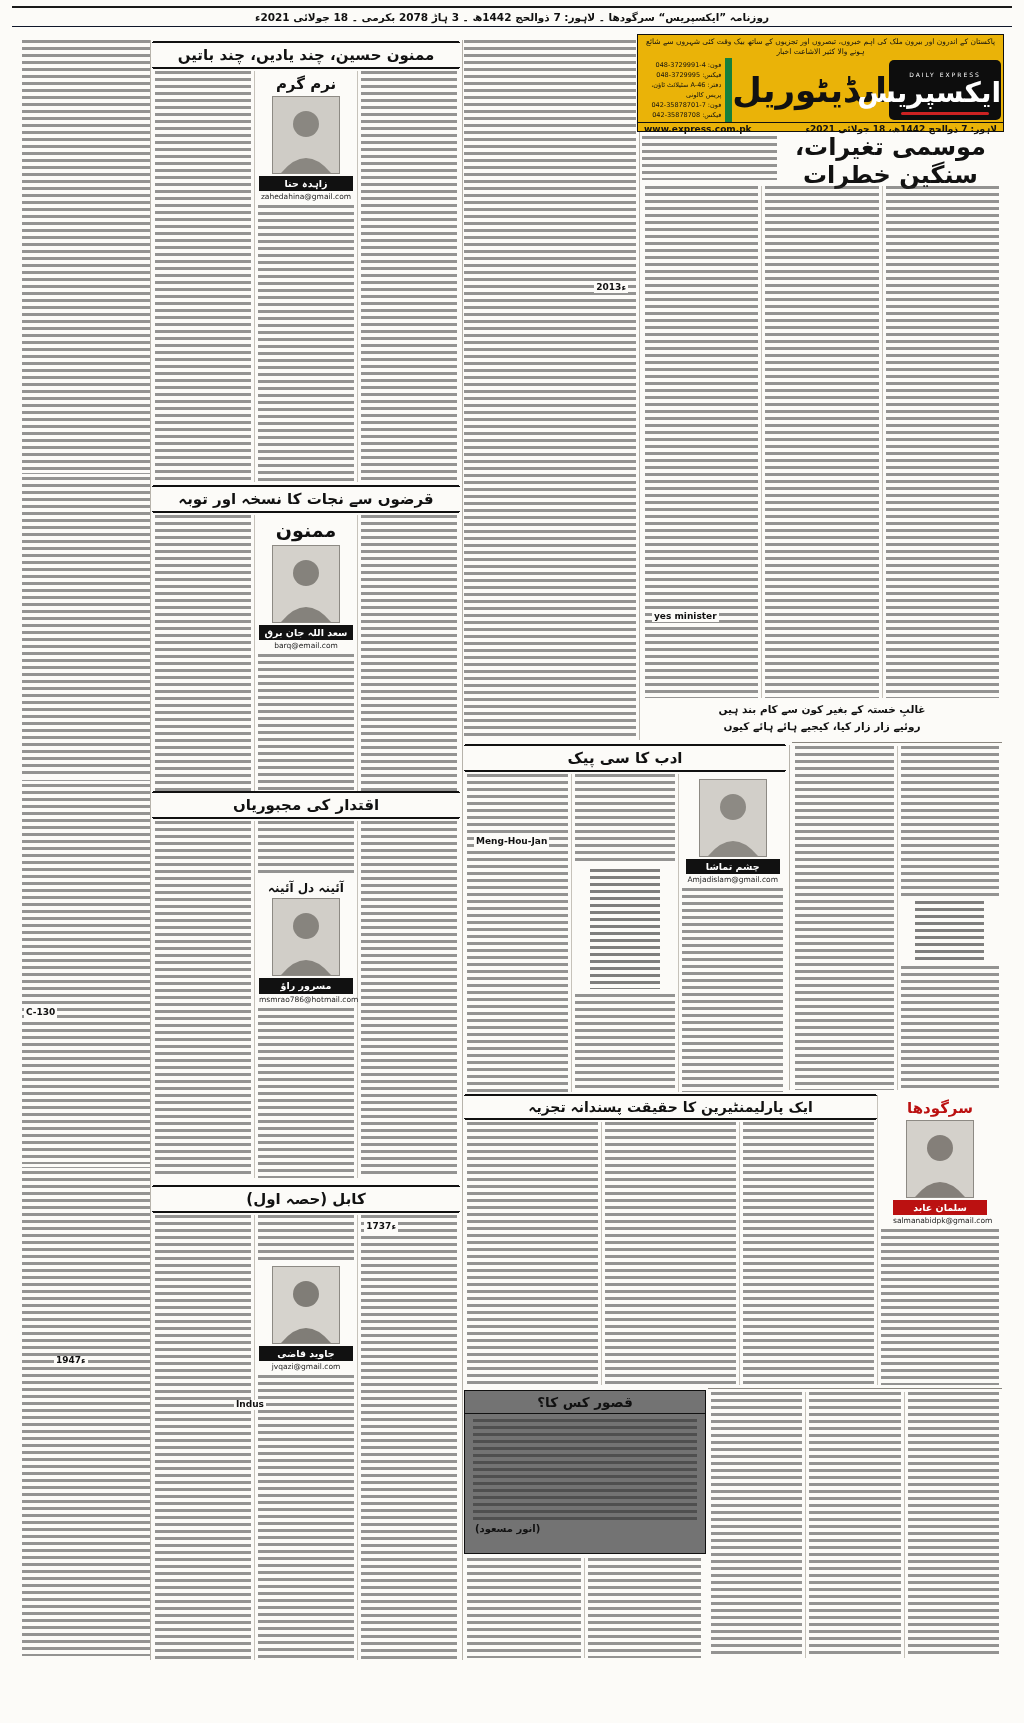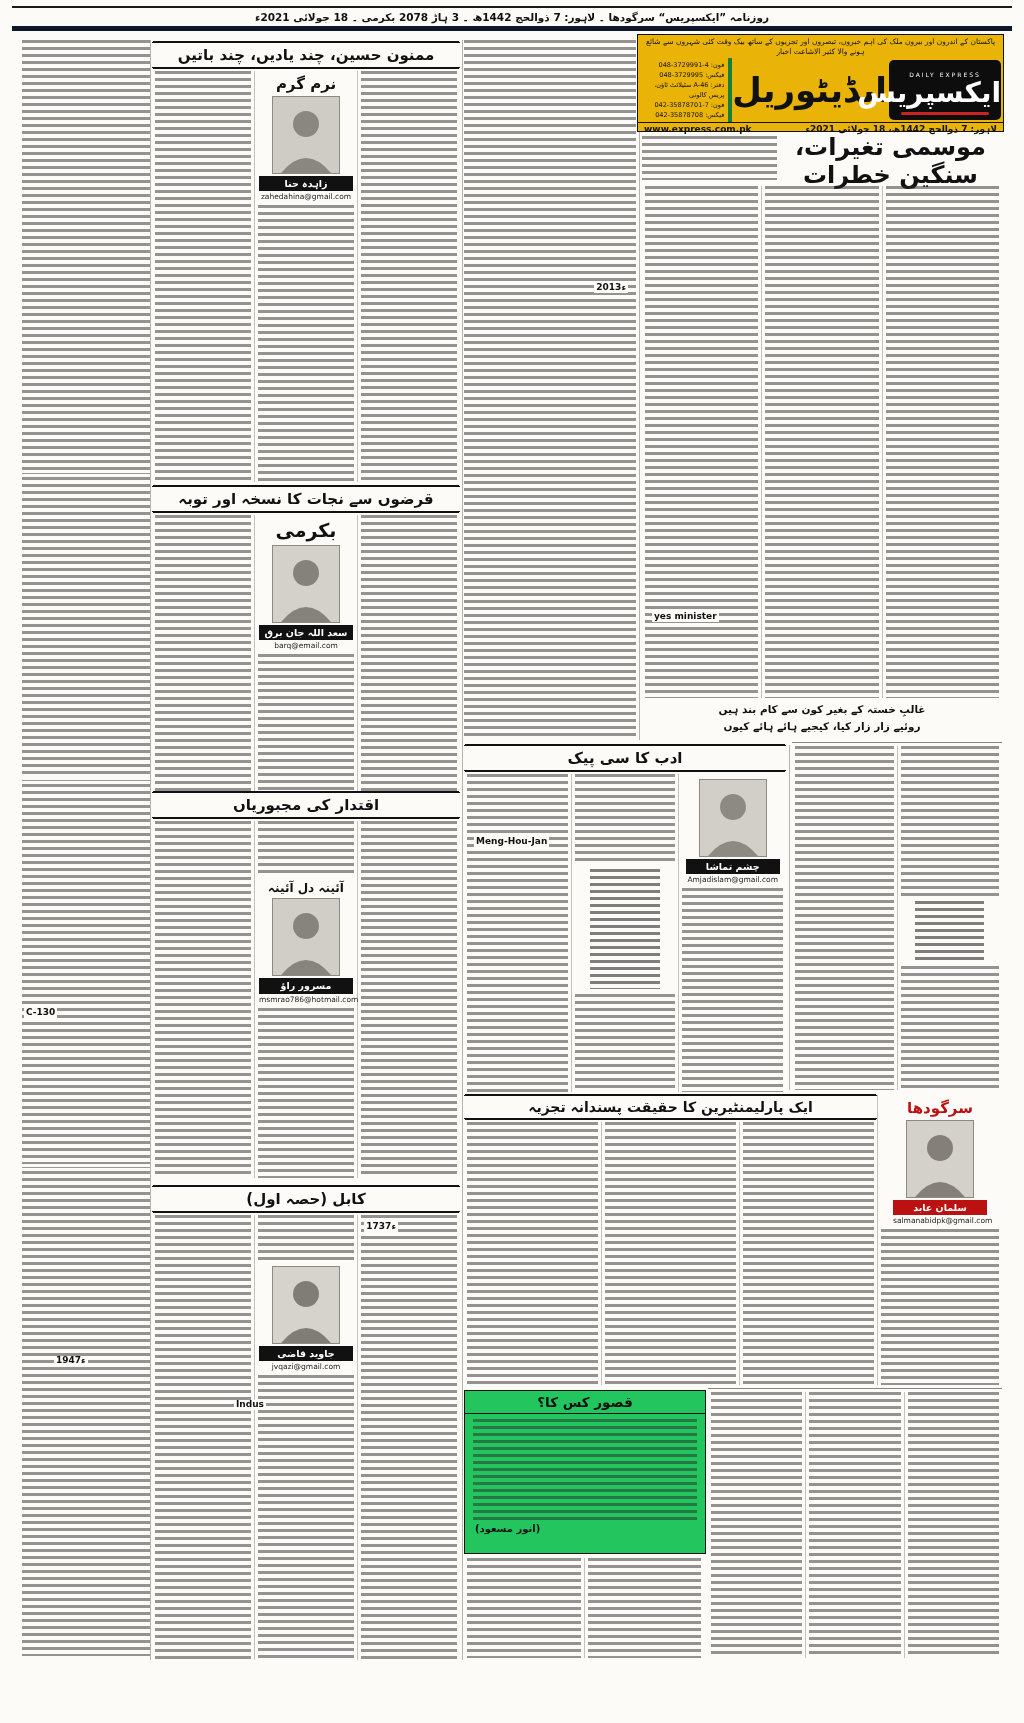--- a/index.html
+++ b/index.html
@@ -1,20 +1,20 @@
 <!DOCTYPE html>
 <html lang="ur" dir="rtl"><head>
 <meta charset="utf-8">
 <style>
   html,body{margin:0;padding:0;background:#e8e6e1;}
   .page{position:relative;width:1024px;height:1723px;margin:0 auto;background:#fcfbf8;
         font-family:"DejaVu Sans",sans-serif;direction:rtl;overflow:hidden;color:#111;}
   
   .topline{position:absolute;left:12px;right:12px;top:6px;border-top:2px solid #1a1a1a;
-           border-bottom:5px solid #0f172a;text-align:center;font-size:10.5px;font-weight:bold;
+           border-bottom:1px solid #0f172a;text-align:center;font-size:10.5px;font-weight:bold;
            padding:3px 0;}
   
   .vrule{position:absolute;width:1px;background:#b7b3ab;}
   .hrule{position:absolute;height:1px;background:#8a867f;}
   
   .sim{background-image:repeating-linear-gradient(to bottom,#2b2b2b 0px,#2b2b2b 3px,
        transparent 3px,transparent 7px);opacity:.5;}
   .sim-poem{width:70%;margin:5px auto;opacity:.6;}
   .hdiv{height:1px;background:#999;margin:3px 0;}
   .tok{position:absolute;font-size:9px;font-weight:bold;background:#fcfbf8;color:#111;
@@ -23,21 +23,21 @@
   .masthead{position:absolute;left:637px;top:34px;width:365px;height:96px;border:1px solid #111;
             display:flex;flex-direction:column;background:#eab308;}
   .mh-tagline{font-size:7.5px;text-align:center;padding:2px 4px 1px;line-height:1.3;}
   .mh-mid{flex:1;display:flex;align-items:stretch;}
   .logo{width:112px;margin:2px;background:#0d0d0d;color:#fff;display:flex;flex-direction:column;
         justify-content:center;position:relative;border-radius:5px;}
   .logo-en{font-size:6px;letter-spacing:2px;text-align:center;}
   .logo-ur{font-size:28px;font-weight:bold;text-align:center;line-height:1.05;}
   .logo-red{position:absolute;bottom:5px;left:12px;right:12px;height:3px;background:#cc2222;border-radius:2px;}
   .mh-title{flex:1;font-size:34px;font-weight:bold;align-self:center;line-height:1;}
-  .mh-contacts{width:108px;font-size:6.5px;line-height:1.55;padding:2px 4px;border-right:4px solid #15803d;
+  .mh-contacts{width:108px;font-size:6.5px;line-height:1.55;padding:2px 4px;border-right:7px solid #15803d;
                text-align:right;}
   .mh-bottom{display:flex;justify-content:space-between;border-top:1px solid #111;
              font-size:9px;font-weight:bold;padding:1px 6px;}
   .mh-web{direction:ltr;}
   
   .editorial{position:absolute;left:642px;top:134px;width:360px;height:606px;}
   .ed-head{display:flex;gap:2px;height:48px;}
   .ed-headline{margin:0;font-size:24px;font-weight:bold;text-align:center;line-height:1.15;width:62%;}
   .ed-head-sim{flex:1;height:44px;margin-top:2px;}
   .ed-cols{height:512px;margin-top:4px;}
@@ -59,21 +59,21 @@
   .abox{width:94px;margin:3px auto 4px;text-align:center;flex:0 0 auto;}
   .alabel{font-size:15px;font-weight:bold;line-height:1.2;padding:1px 0;}
   .alabel.big{font-size:19px;}
   .alabel.two{font-size:12px;}
   .alabel.red{color:#bb1111;}
   .aphoto{width:66px;height:76px;margin:2px auto;border:1px solid #8d8a84;background:#d6d3cd;line-height:0;}
   .aname{background:#111;color:#fff;font-size:9.5px;font-weight:bold;padding:2px 2px;line-height:1.2;}
   .aname.red{background:#bb1111;}
   .aemail{font-size:7.5px;direction:ltr;padding-top:1px;color:#222;}
   
-  .qbox{position:absolute;border:1.5px solid #111;background:#22c55e;display:flex;flex-direction:column;}
+  .qbox{position:absolute;border:1.5px solid #111;background:#737373;display:flex;flex-direction:column;}
   .qtitle{font-size:13.5px;font-weight:bold;text-align:center;border-bottom:1px solid #111;padding:3px 0;margin:0;}
   .qcredit{font-size:10px;font-weight:bold;text-align:left;padding:0 10px 4px;}
   .leftcol{position:absolute;left:20px;top:40px;width:128px;height:1620px;padding:0 2px;}
 </style>
 </head>
 <body>
 
 <div class="page">
 
   <div class="topline">روزنامہ ”ایکسپریس“ سرگودھا ۔ لاہور: 7 ذوالحج 1442ھ ۔ 3 ہاڑ 2078 بکرمی ۔ 18 جولائی 2021ء</div>
@@ -174,21 +174,21 @@
   </section>
 
   <section class="sec" style="left:152px;top:486px;width:308px;height:306px">
     <h2 class="sec-h">قرضوں سے نجات کا نسخہ اور توبہ</h2>
     <div class="cols sec-body">
       <div class="col">
           <div class="sim h-full"></div>
         </div>
       <div class="col">
         <div class="abox">
-          <div class="alabel big">بکرمی</div>
+          <div class="alabel big">ممنون</div>
           <div class="aphoto">
             <svg viewBox="0 0 66 76" width="66" height="76">
                 <rect width="66" height="76" fill="#d4d1cb"></rect>
                 <circle cx="33" cy="27" r="13" fill="#85827c"></circle>
                 <path d="M8 76 Q33 46 58 76 Z" fill="#85827c"></path>
               </svg>
           </div>
           <div class="aname">سعد اللہ جان برق</div>
           <div class="aemail">barq@email.com</div>
         </div>

